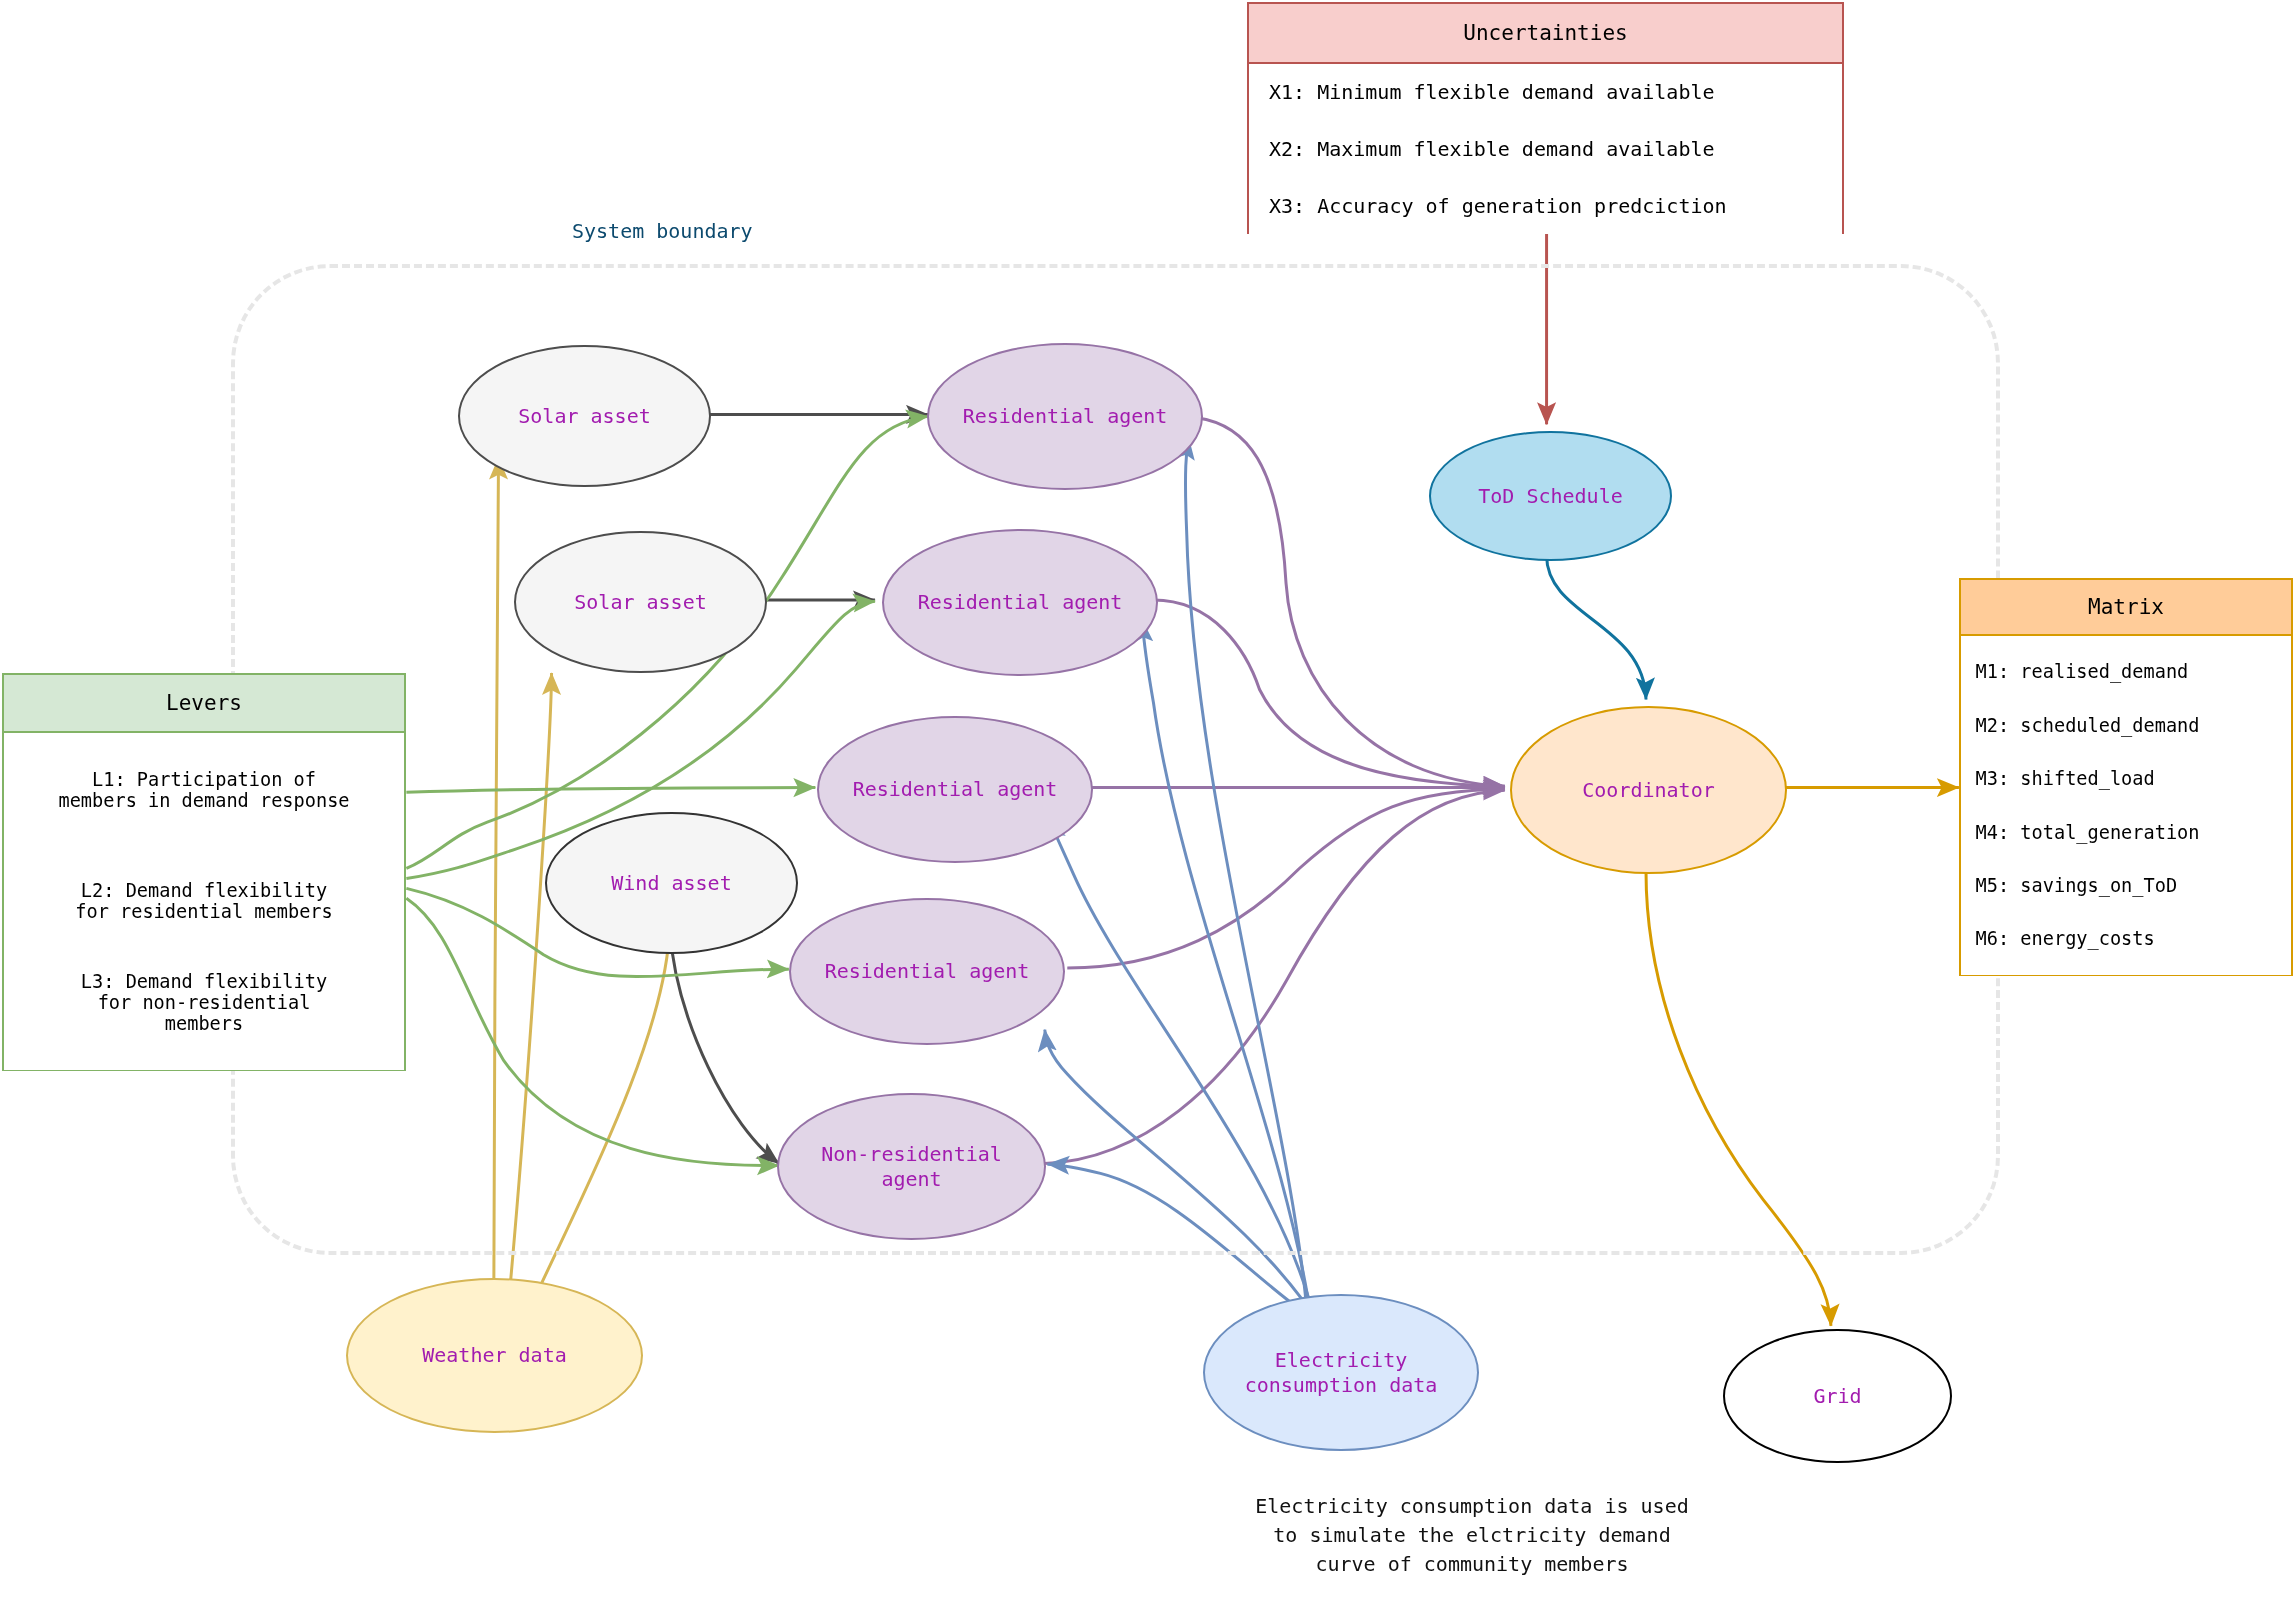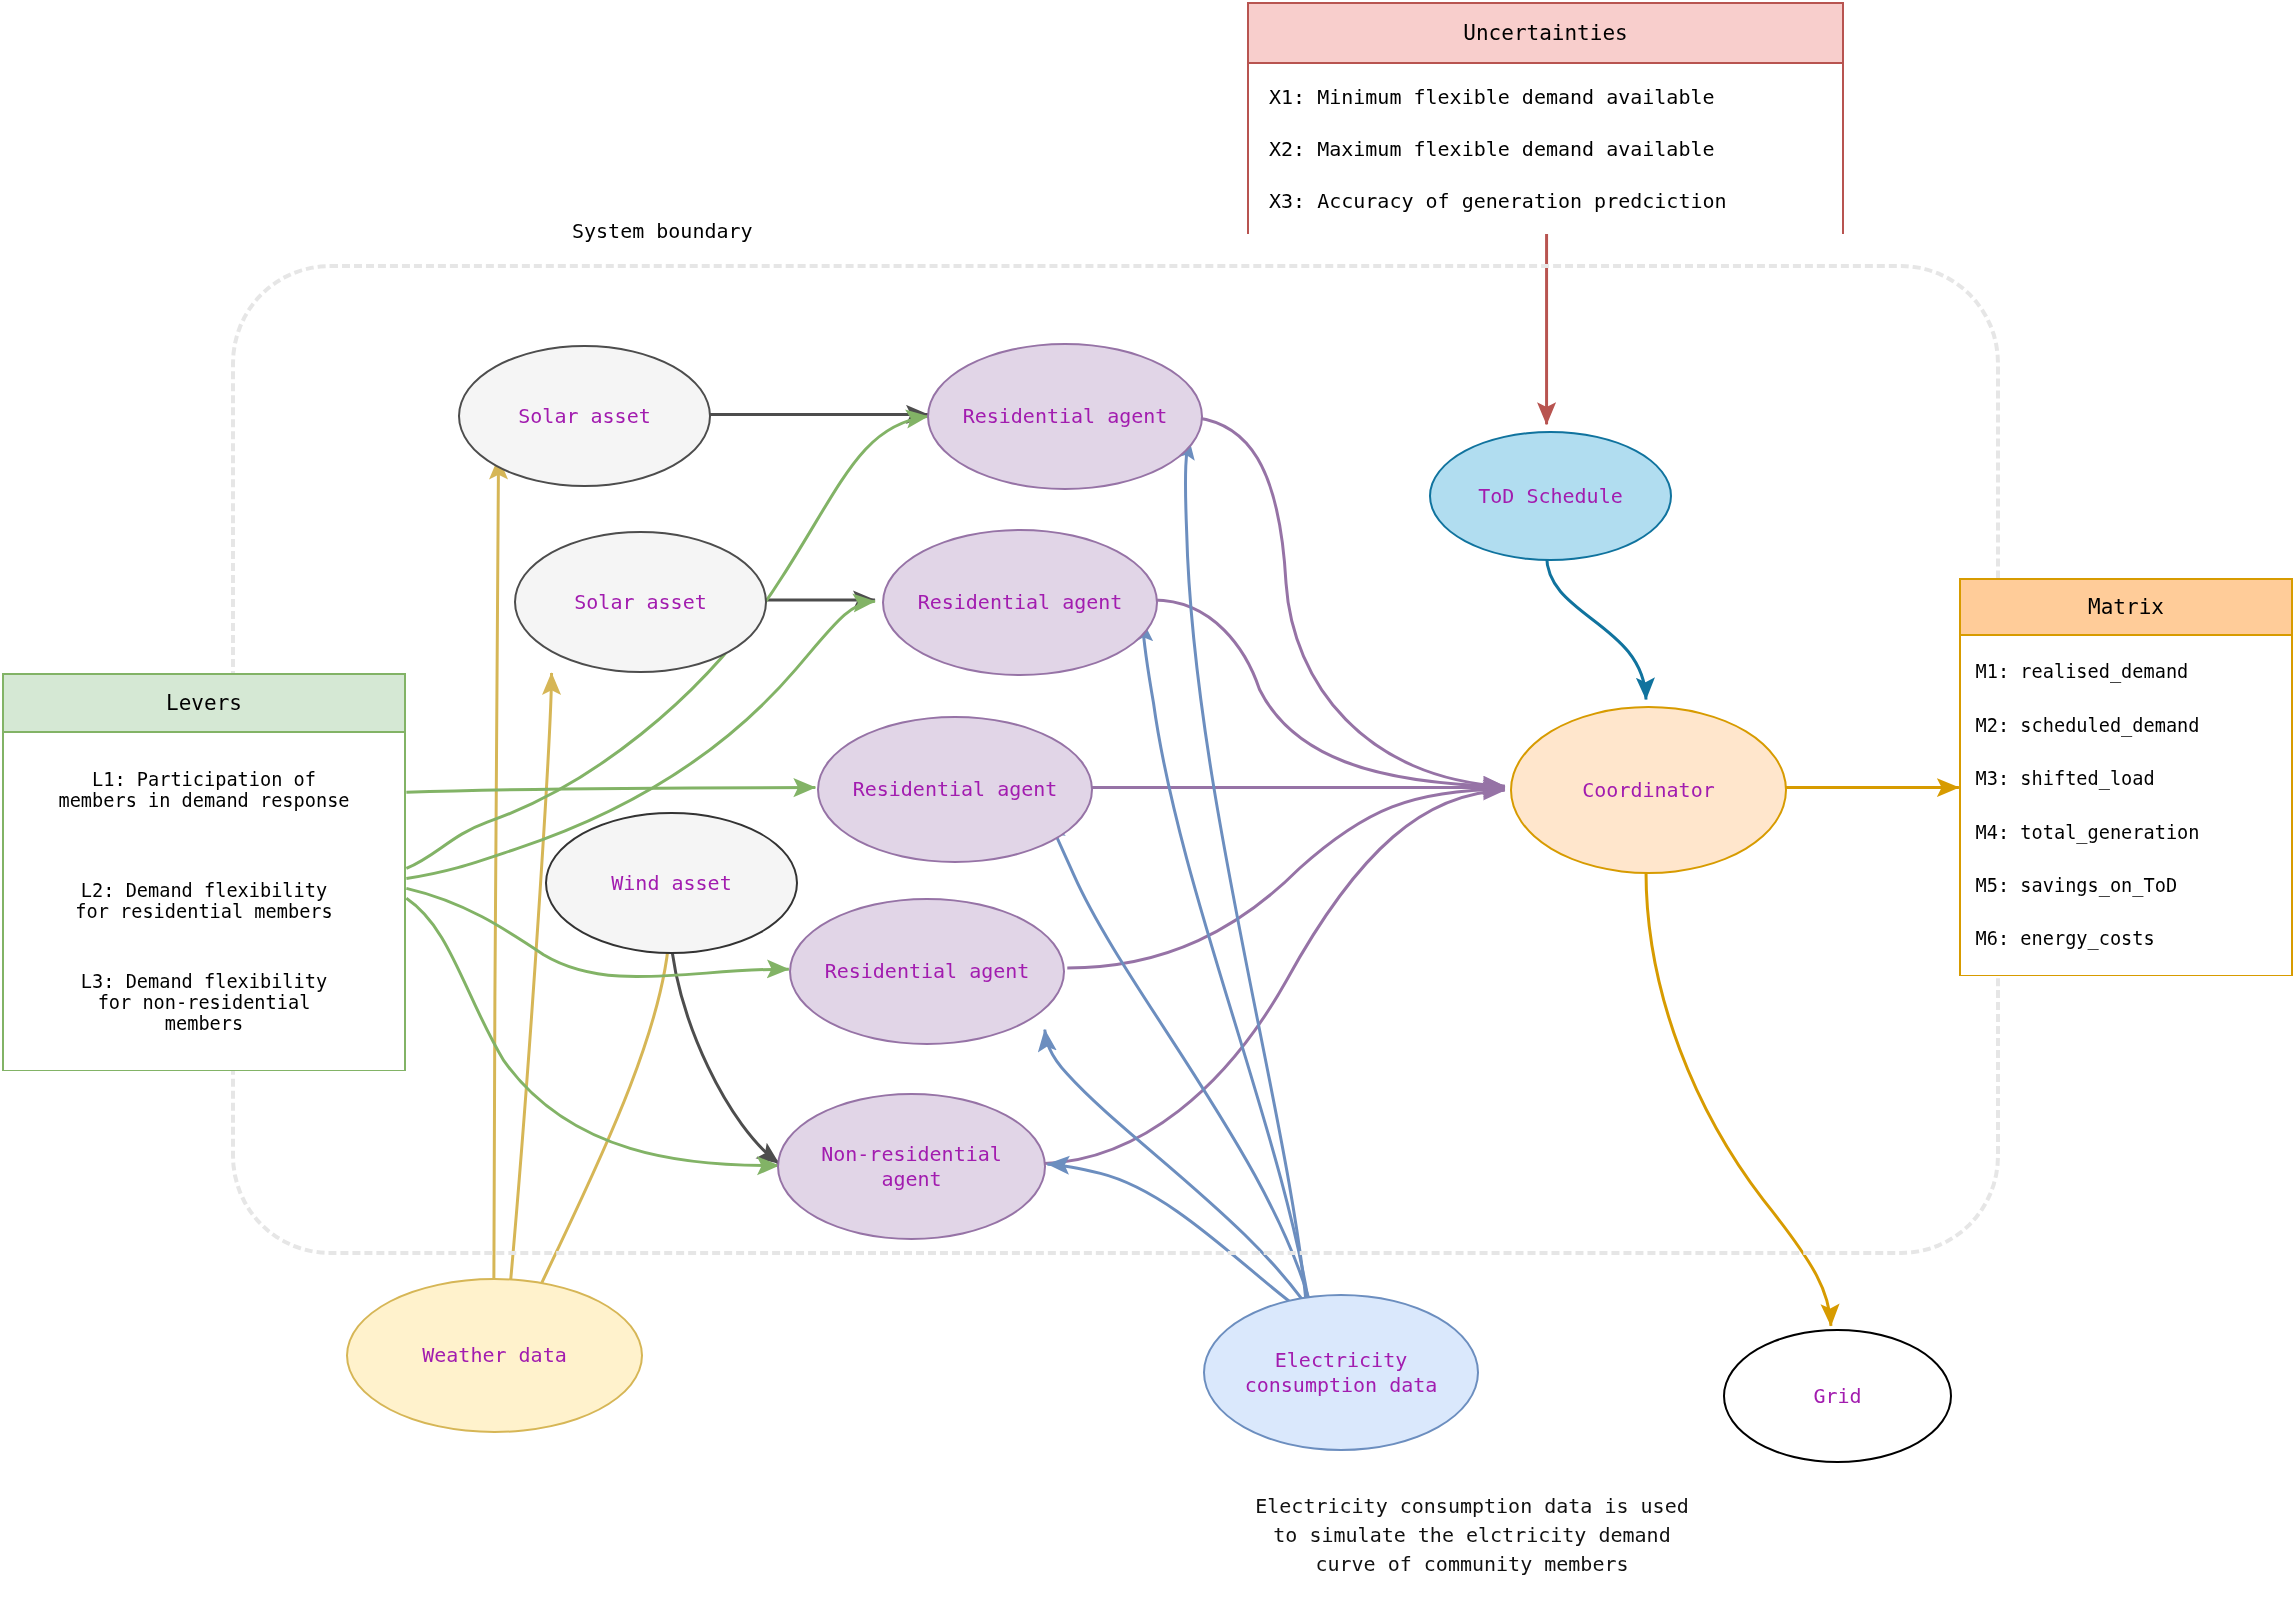--- a/index.html
+++ b/index.html
@@ -11,21 +11,21 @@
   .ell{border-radius:50%;}
   .box{position:absolute;box-sizing:border-box;}
   .box .bhead{box-sizing:border-box;display:flex;align-items:center;justify-content:center;
               font-family:"DejaVu Sans Mono", monospace;}
   .box .bbody{box-sizing:border-box;display:flex;flex-direction:column;justify-content:space-around;
               font-family:"DejaVu Sans Mono", monospace;background:#fff;}
   .box .bbody div{white-space:pre;}
   .caption{position:absolute;text-align:center;font-family:"DejaVu Sans Mono", monospace;
            color:#111;white-space:pre;line-height:1.45;}
   .boundary{position:absolute;border:4.6px dashed #e6e6e6;border-radius:99px;box-sizing:border-box;}
-  .blabel{position:absolute;font-family:"DejaVu Sans Mono", monospace;color:#000000;}
+  .blabel{position:absolute;font-family:"DejaVu Sans Mono", monospace;color:#0c4a6e;}
 </style>
 </head>
 <body>
 
 <div id="stage">
 
   <svg id="wires" viewBox="0 0 3462 2436">
     <defs>
       <marker id="ahGreen" markerWidth="9" markerHeight="9" refX="7.4" refY="3.2" orient="auto">
         <path d="M0,0 L7.6,3.2 L0,6.4 L1.6,3.2 z" fill="#82b366"></path>
@@ -93,21 +93,21 @@
 
       <path d="M2483,1315 C2483,1500 2560,1680 2660,1810 C2740,1910 2760,1950 2762,2000" stroke="#d79b00" marker-end="url(#ahOrange)"></path>
     </g>
   </svg>
 
   <div class="boundary" style="left:231px;top:264px;width:1769px;height:991px;"></div>
   <div class="blabel" style="left:572px;top:219px;font-size:20px;">System boundary</div>
 
   <div class="box" style="left:1247px;top:2px;width:597px;height:232px;border:2.7px solid #b85450;">
     <div class="bhead" style="height:60px;background:#f8cecc;border-bottom:2.7px solid #b85450;font-size:21px;">Uncertainties</div>
-    <div class="bbody" style="height:170px;padding:21px 20px;font-size:20px;justify-content:space-between;">
+    <div class="bbody" style="height:170px;padding:0 20px;font-size:20px;">
       <div>X1: Minimum flexible demand available</div>
       <div>X2: Maximum flexible demand available</div>
       <div>X3: Accuracy of generation predciction</div>
     </div>
   </div>
 
   <div class="box" style="left:2px;top:673px;width:404px;height:398px;border:2.7px solid #82b366;text-align:center;">
     <div class="bhead" style="height:58px;background:#d5e8d4;border-bottom:2.7px solid #82b366;font-size:21px;">Levers</div>
     <div class="bbody" style="height:337px;padding:12px 13.3px;font-size:18.6px;">
       <div style="white-space: pre-line;">L1: Participation of

